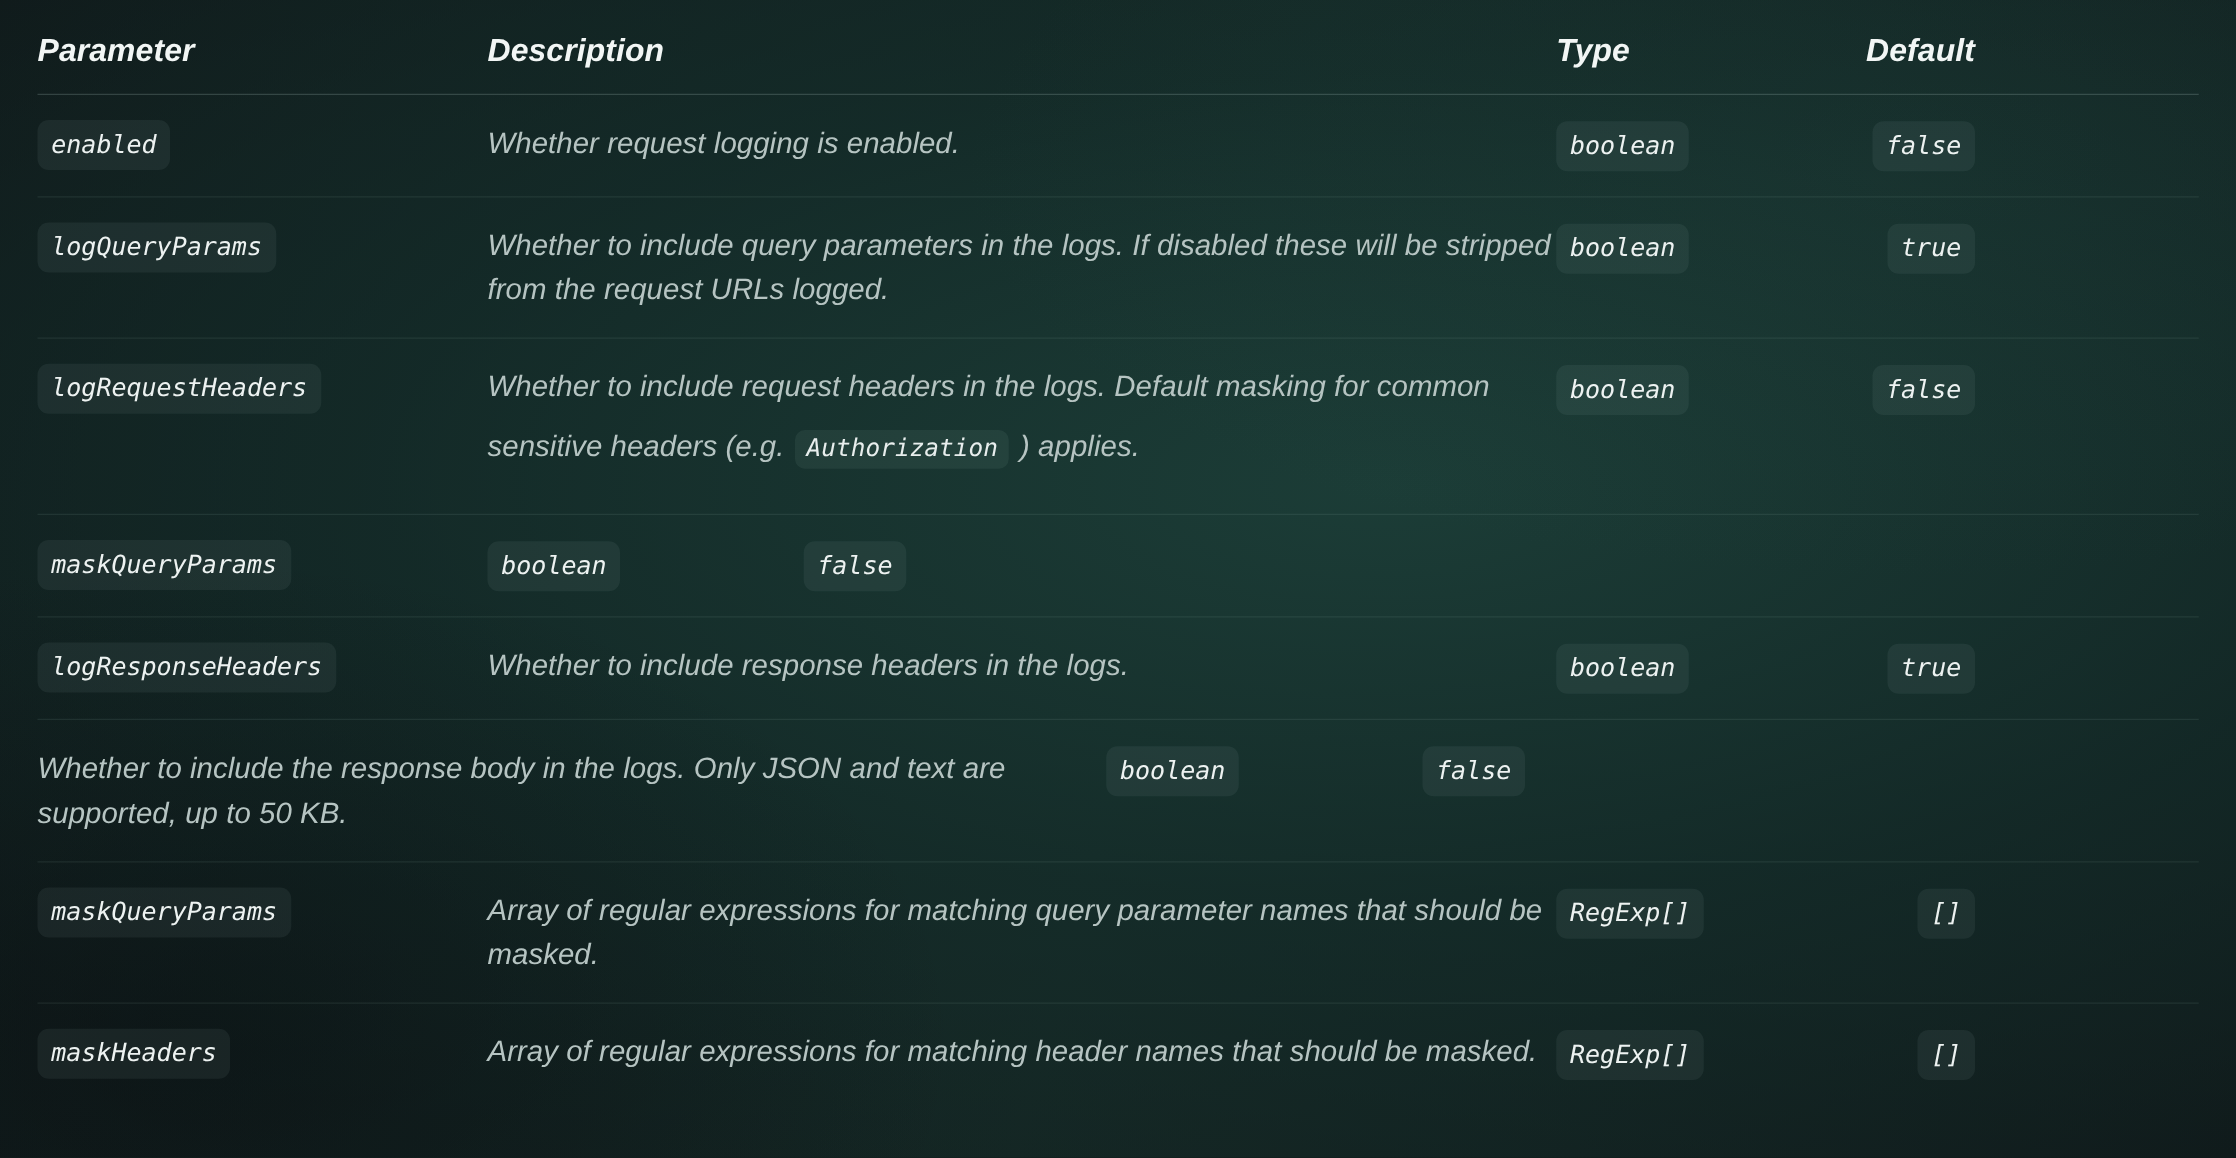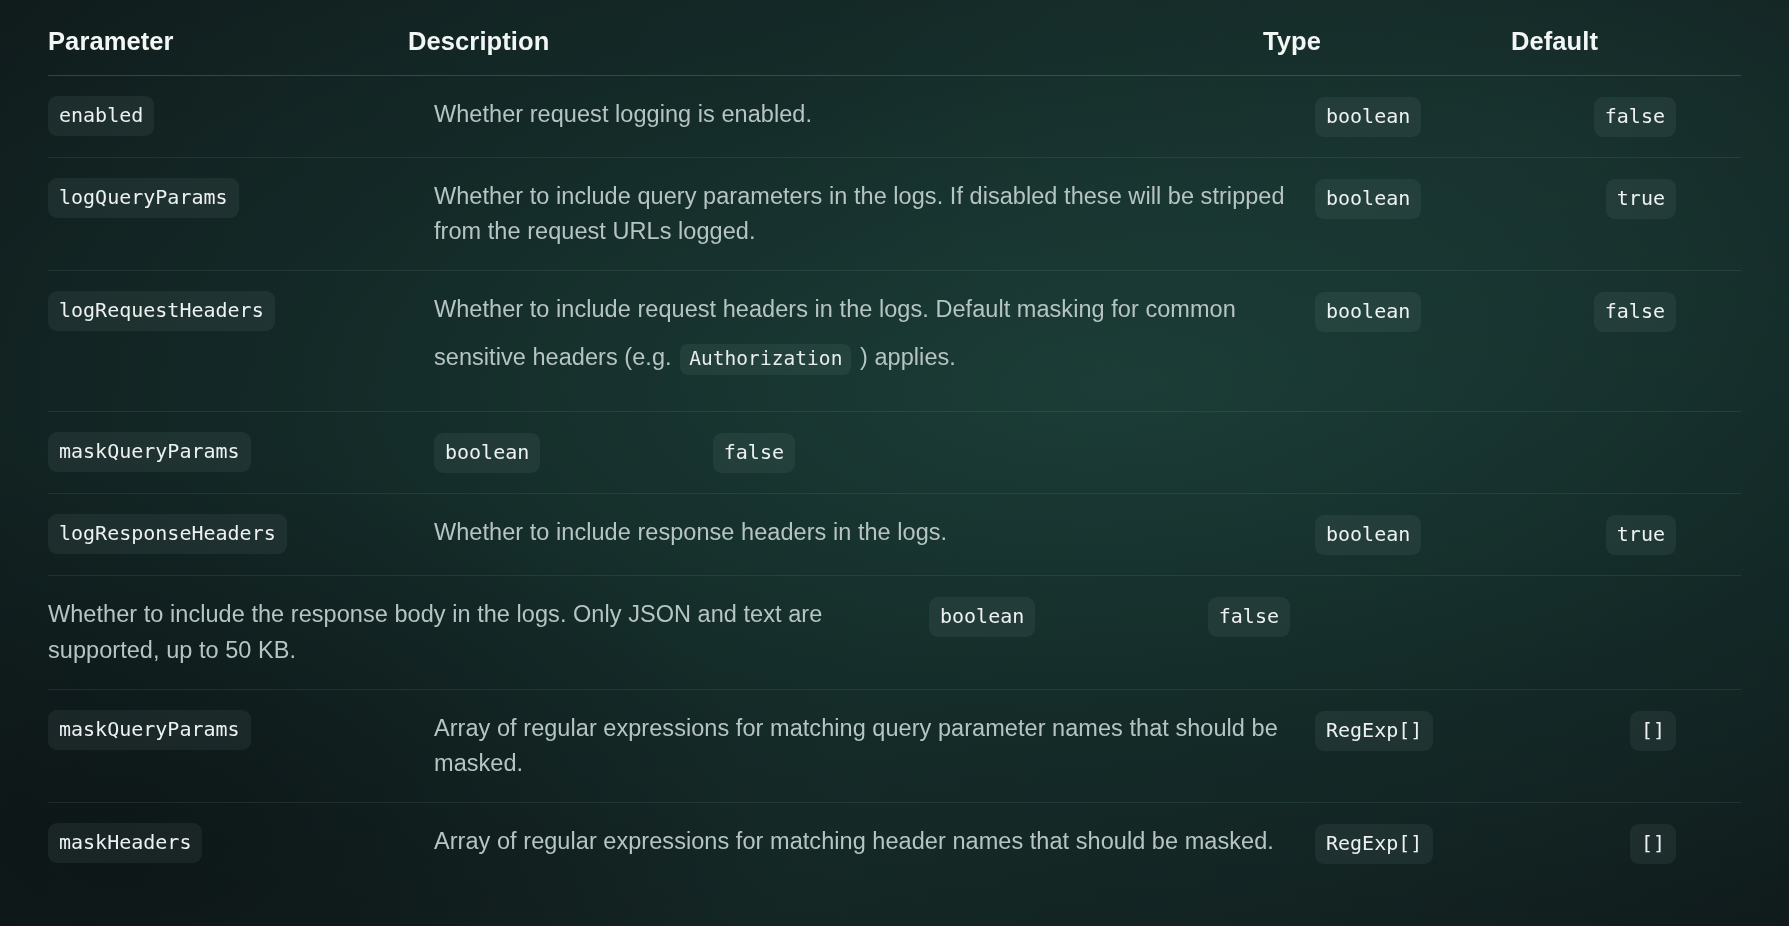--- a/index.html
+++ b/index.html
@@ -31,22 +31,23 @@
     inset: 0;
     pointer-events: none;
     background:
       radial-gradient(60% 50% at 85% 15%, rgba(40, 80, 72, 0.20) 0%, rgba(0,0,0,0) 70%),
       radial-gradient(50% 60% at 8% 90%, rgba(10, 16, 18, 0.55) 0%, rgba(0,0,0,0) 70%);
   }
 
   .table {
     position: relative;
     z-index: 2;
-    padding: 0 48px;
+    padding: 0 30px;
     box-sizing: border-box;
+    font-style: italic;
   }
 
   .row {
     display: flex;
     align-items: flex-start;
     box-sizing: border-box;
   }
 
   .thead {
     padding-top: 26px;
@@ -58,21 +59,20 @@
     font-size: 25.5px;
     font-weight: bold;
     letter-spacing: 0.1px;
     line-height: 1.2;
   }
 
   .tbody-row {
     border-bottom: 1px solid rgba(150, 180, 172, 0.12);
     padding-top: 20px;
     padding-bottom: 20px;
-    gap: 26px;
   }
   .tbody-row:last-child {
     border-bottom: none;
   }
 
   .col-param  { width: 360px; flex: 0 0 360px; }
   .col-desc   { width: 855px; flex: 0 0 855px; }
   .col-type   { width: 165px; flex: 0 0 165px; }
   .col-default{ width: 170px; flex: 0 0 170px; text-align: right; }
 

